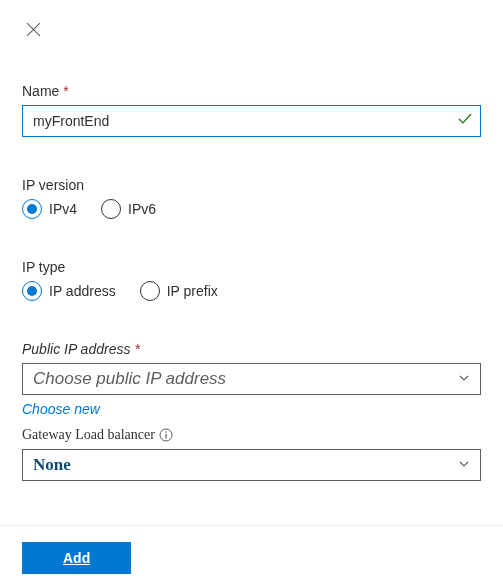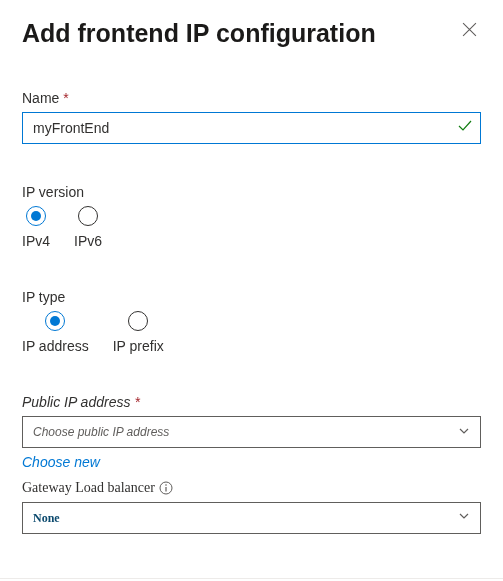--- a/index.html
+++ b/index.html
@@ -36,61 +36,59 @@
   }
   .valid-icon {
     position: absolute; right: 8px; top: 50%; transform: translateY(-50%);
     color: #107c10;
   }
 
   .radio-row { display: flex; gap: 24px; margin-top: 6px; }
   .radio {
     display: flex; align-items: center; gap: 7px; cursor: pointer;
     font-size: 14px;
-    flex-direction: column;
   }
   .radio-circle {
     width: 20px; height: 20px; border-radius: 50%;
     border: 1px solid #323130;
     display: flex; align-items: center; justify-content: center;
   }
   .radio.selected .radio-circle { border-color: #0078d4; }
   .radio.selected .radio-dot {
     width: 10px; height: 10px; border-radius: 50%; background: #0078d4;
   }
 
   .select {
     width: 100%; height: 32px;
     border: 1px solid #605e5c;
     display: flex; align-items: center; justify-content: space-between;
     padding: 0 10px;
-    font-size: 12px;
+    font-size: 17px;
     cursor: pointer;
   }
   .select.placeholder { color: #605e5c; }
   .select.bold { font-weight: 600; color: #0c4a6e; }
   .chevron { color: #605e5c; }
 
   .link { color: #0078d4; font-size: 14px; cursor: pointer; margin-top: 6px; display: inline-block; }
 
   .divider { border: none; border-top: 1px solid #edebe9; margin: 0; }
 
   .footer { padding: 16px 22px; }
   .primary-btn {
-    background: #0078d4; color: #000000; border: none;
-    height: 32px; padding: 0 8px; font-size: 14px; font-weight: 600;
+    background: #0078d4; color: #ffffff; border: none;
+    height: 32px; padding: 0 41px; font-size: 14px; font-weight: 600;
     cursor: pointer; font-family: inherit; text-decoration: underline;
   }
 </style>
 </head>
 <body>
 
 <div class="panel">
   <div class="header">
-    <div class="title">Add frontend IP configuration</div>
     <div class="close">
       <span>
         <svg width="15" height="15" viewBox="0 0 14 14">
             <path d="M1 1 L13 13 M13 1 L1 13" stroke="currentColor" stroke-width="1"></path>
           </svg>
       </span>
     </div>
   </div>
 
   <div class="field">

